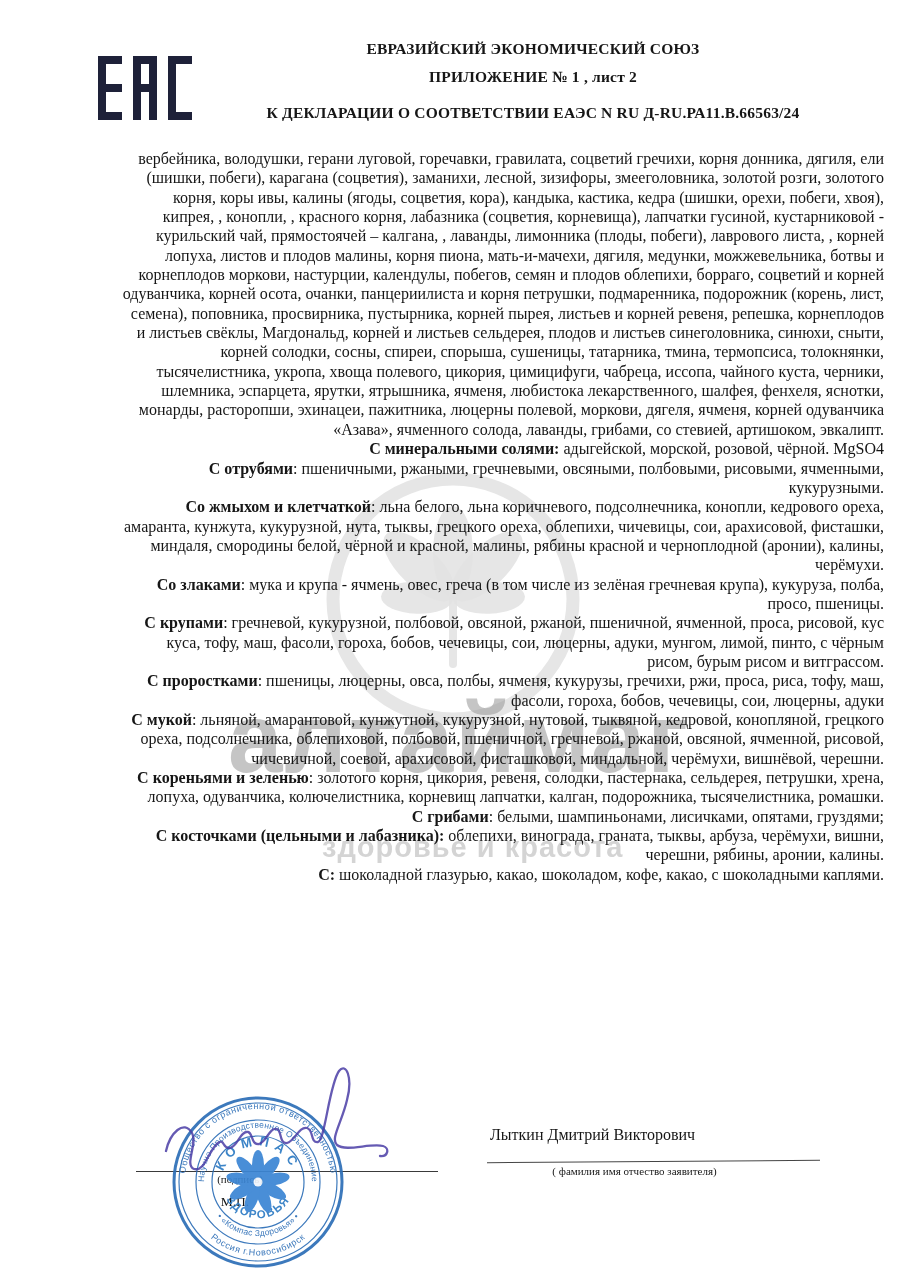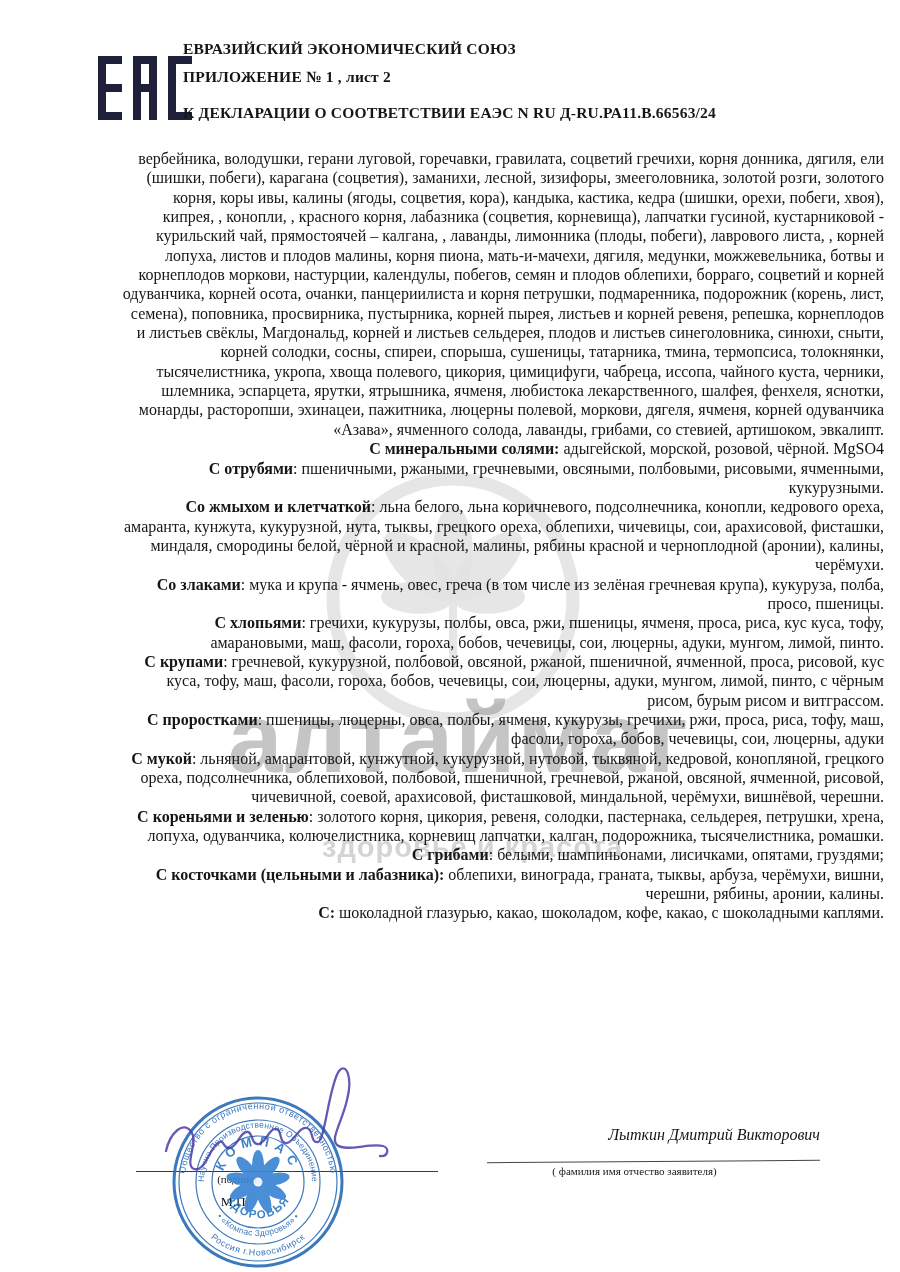--- a/index.html
+++ b/index.html
@@ -2,21 +2,21 @@
 <html lang="ru"><head>
 <meta charset="utf-8">
 <style>
   html,body{margin:0;padding:0;background:#888;}
   .page{
     position:relative; width:900px; height:1272px; margin:0 auto;
     background:#ffffff; overflow:hidden;
     font-family:"Liberation Serif", serif; color:#161616;
   }
   
-  .hdr-line{position:absolute; left:183px; width:700px; 
+  .hdr-line{position:absolute; left:183px; width:700px; text-align:center;
     font-weight:bold; font-size:15.5px; letter-spacing:.2px; white-space:nowrap;}
   .hdr-union{top:40px;}
   .hdr-appendix{top:68px;}
   .hdr-decl{top:104px;}
   .eac{position:absolute; left:98px; top:56px;}
   
   .wm-logo{position:absolute; left:322px; top:468px; opacity:.42;}
   .wm-brand{position:absolute; left:210px; top:688px; width:480px;
     font-family:"Liberation Sans", sans-serif; font-weight:bold;
     font-size:98px; line-height:100px; letter-spacing:2px;
@@ -28,21 +28,21 @@
   .body-text{position:absolute; left:121px; top:149px; width:763px;
     font-size:16px; line-height:19.35px; text-align:right;}
   .body-text p{margin:0; padding:0;}
   .body-text b{font-weight:bold;}
   
   .sig-line-left{position:absolute; left:136px; top:1171px; width:302px; height:1px; background:#3a3a3a;}
   .sig-caption{position:absolute; left:193px; top:1173px; width:94px; text-align:center; font-size:11px;}
   .mp-caption{position:absolute; left:203px; top:1194px; width:64px; text-align:center; font-size:13.5px;}
   .stamp{position:absolute; left:148px; top:1072px; opacity:.93;}
   .signature{position:absolute; left:150px; top:1055px;}
-  .applicant-name{position:absolute; left:490px; top:1126px; width:330px; text-align:right; font-size:16px; white-space:nowrap;font-style:italic;}
+  .applicant-name{position:absolute; left:490px; top:1126px; width:330px; text-align:left; font-size:16px; white-space:nowrap;}
   .name-line{position:absolute; left:487px; top:1161px; width:333px; height:1px; background:#454545; transform:rotate(-.4deg);}
   .name-caption{position:absolute; left:468px; top:1165px; width:333px; text-align:center; font-size:11px;}
   .stamp text{font-family:"Liberation Sans", sans-serif;}
 </style>
 </head>
 <body>
 
 <div class="page">
 
   <svg class="eac" width="94" height="64" viewBox="0 0 94 64" aria-hidden="true">
@@ -83,21 +83,20 @@
   </svg>
   <div class="wm-brand">алтаймаг</div>
   <div class="wm-tag">здоровье и красота</div>
 
   <div class="body-text" id="sections-container">
       <p><b></b><span>вербейника, володушки, герани луговой, горечавки, гравилата, соцветий гречихи, корня донника, дягиля, ели (шишки, побеги), карагана (соцветия), заманихи, лесной, зизифоры, змееголовника, золотой розги, золотого корня, коры ивы, калины (ягоды, соцветия, кора), кандыка, кастика, кедра (шишки, орехи, побеги, хвоя), кипрея, , конопли, , красного корня, лабазника (соцветия, корневища), лапчатки гусиной, кустарниковой - курильский чай, прямостоячей – калгана, , лаванды, лимонника (плоды, побеги), лаврового листа, , корней лопуха, листов и плодов малины, корня пиона, мать-и-мачехи, дягиля, медунки, можжевельника, ботвы и корнеплодов моркови, настурции, календулы, побегов, семян и плодов облепихи, борраго, соцветий и корней одуванчика, корней осота, очанки, панцериилиста и корня петрушки, подмаренника, подорожник (корень, лист, семена), поповника, просвирника, пустырника, корней пырея, листьев и корней ревеня, репешка, корнеплодов и листьев свёклы, Магдональд, корней и листьев сельдерея, плодов и листьев синеголовника, синюхи, сныти, корней солодки, сосны, спиреи, спорыша, сушеницы, татарника, тмина, термопсиса, толокнянки, тысячелистника, укропа, хвоща полевого, цикория, цимицифуги, чабреца, иссопа, чайного куста, черники, шлемника, эспарцета, ярутки, ятрышника, ячменя, любистока лекарственного, шалфея, фенхеля, яснотки, монарды, расторопши, эхинацеи, пажитника, люцерны полевой, моркови, дягеля, ячменя, корней одуванчика «Азава», ячменного солода, лаванды, грибами, со стевией, артишоком, эвкалипт.</span></p>
       <p><b>С минеральными солями:</b><span> адыгейской, морской, розовой, чёрной. MgSO4</span></p>
       <p><b>С отрубями</b><span>: пшеничными, ржаными, гречневыми, овсяными, полбовыми,  рисовыми, ячменными, кукурузными.</span></p>
       <p><b>Со жмыхом и клетчаткой</b><span>: льна белого, льна коричневого, подсолнечника, конопли, кедрового ореха, амаранта, кунжута, кукурузной, нута, тыквы, грецкого ореха, облепихи, чичевицы, сои, арахисовой,  фисташки, миндаля, смородины белой, чёрной и красной, малины, рябины красной и черноплодной (аронии), калины, черёмухи.</span></p>
       <p><b>Со злаками</b><span>: мука и крупа - ячмень, овес, греча (в том числе из зелёная гречневая крупа), кукуруза, полба, просо, пшеницы.</span></p>
-      <p><b>С хлопьями</b><span>: гречихи, кукурузы, полбы, овса, ржи, пшеницы, ячменя, проса, риса, кус куса, тофу, амарановыми, маш, фасоли, гороха, бобов, чечевицы, сои, люцерны, адуки, мунгом, лимой, пинто.</span></p>
       <p><b>С крупами</b><span>: гречневой, кукурузной, полбовой, овсяной, ржаной, пшеничной, ячменной, проса, рисовой, кус куса, тофу, маш, фасоли, гороха, бобов, чечевицы, сои, люцерны, адуки, мунгом, лимой, пинто, с чёрным рисом, бурым рисом и витграссом.</span></p>
       <p><b>С проростками</b><span>: пшеницы, люцерны, овса, полбы, ячменя, кукурузы, гречихи, ржи, проса, риса, тофу, маш, фасоли, гороха, бобов, чечевицы, сои, люцерны, адуки</span></p>
       <p><b>С мукой</b><span>: льняной, амарантовой, кунжутной, кукурузной, нутовой, тыквяной, кедровой, конопляной, грецкого ореха, подсолнечника, облепиховой, полбовой, пшеничной, гречневой, ржаной, овсяной, ячменной, рисовой, чичевичной, соевой,  арахисовой,  фисташковой, миндальной, черёмухи, вишнёвой, черешни.</span></p>
       <p><b>С кореньями и зеленью</b><span>: золотого корня, цикория, ревеня, солодки,  пастернака, сельдерея, петрушки, хрена, лопуха, одуванчика, колючелистника,  корневищ лапчатки, калган, подорожника, тысячелистника, ромашки.</span></p>
       <p><b>С грибами</b><span>: белыми, шампиньонами, лисичками, опятами, груздями;</span></p>
       <p><b>С косточками (цельными и лабазника):</b><span> облепихи, винограда, граната, тыквы, арбуза, черёмухи, вишни, черешни, рябины, аронии, калины.</span></p>
       <p><b>С:</b><span> шоколадной глазурью, какао, шоколадом, кофе, какао, с шоколадными каплями.</span></p>
     </div>
 
   <div class="sig-line-left"></div>

